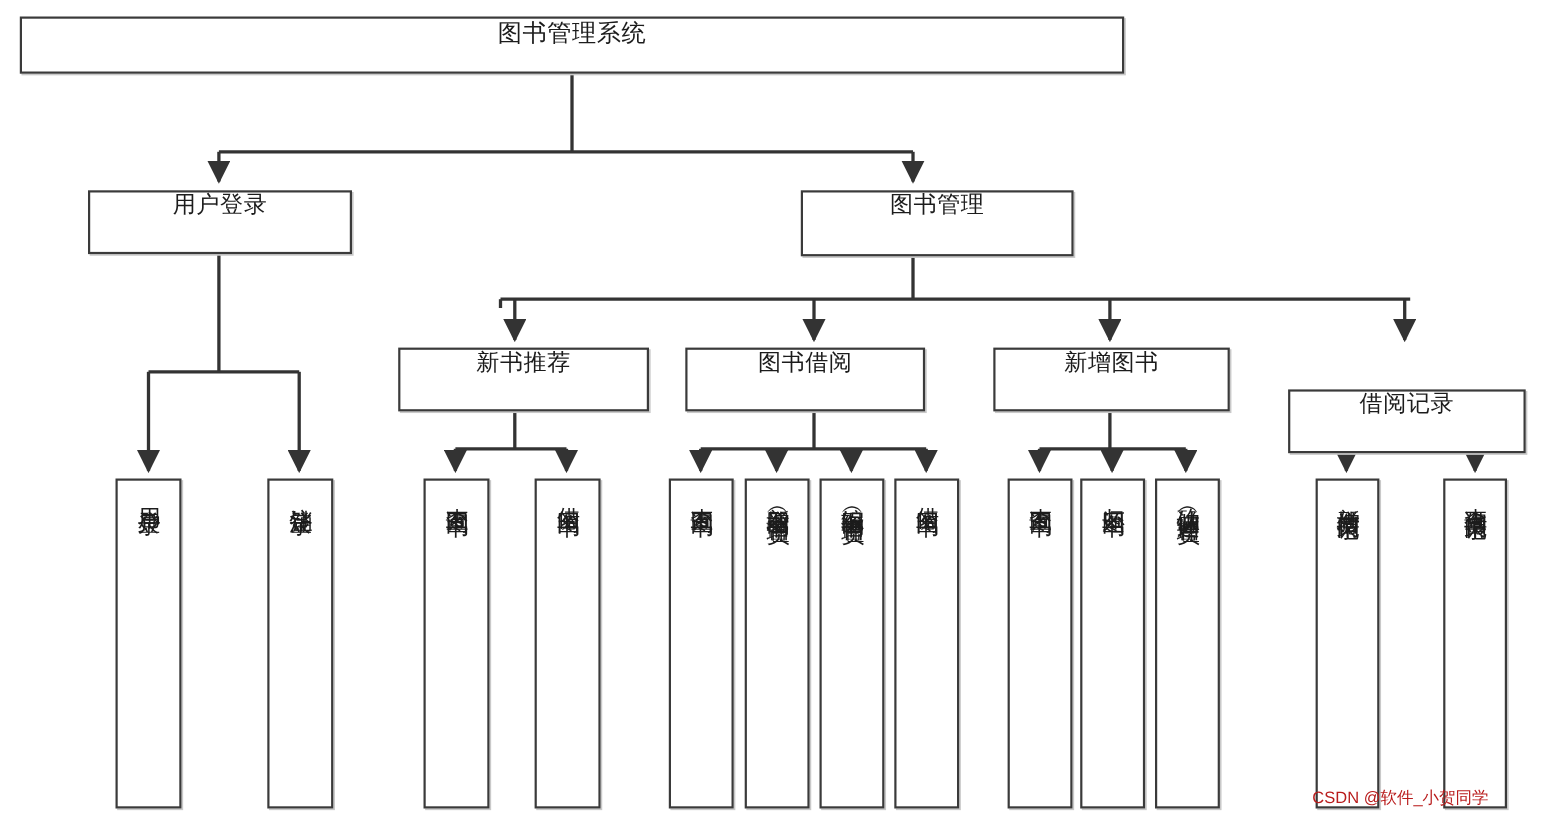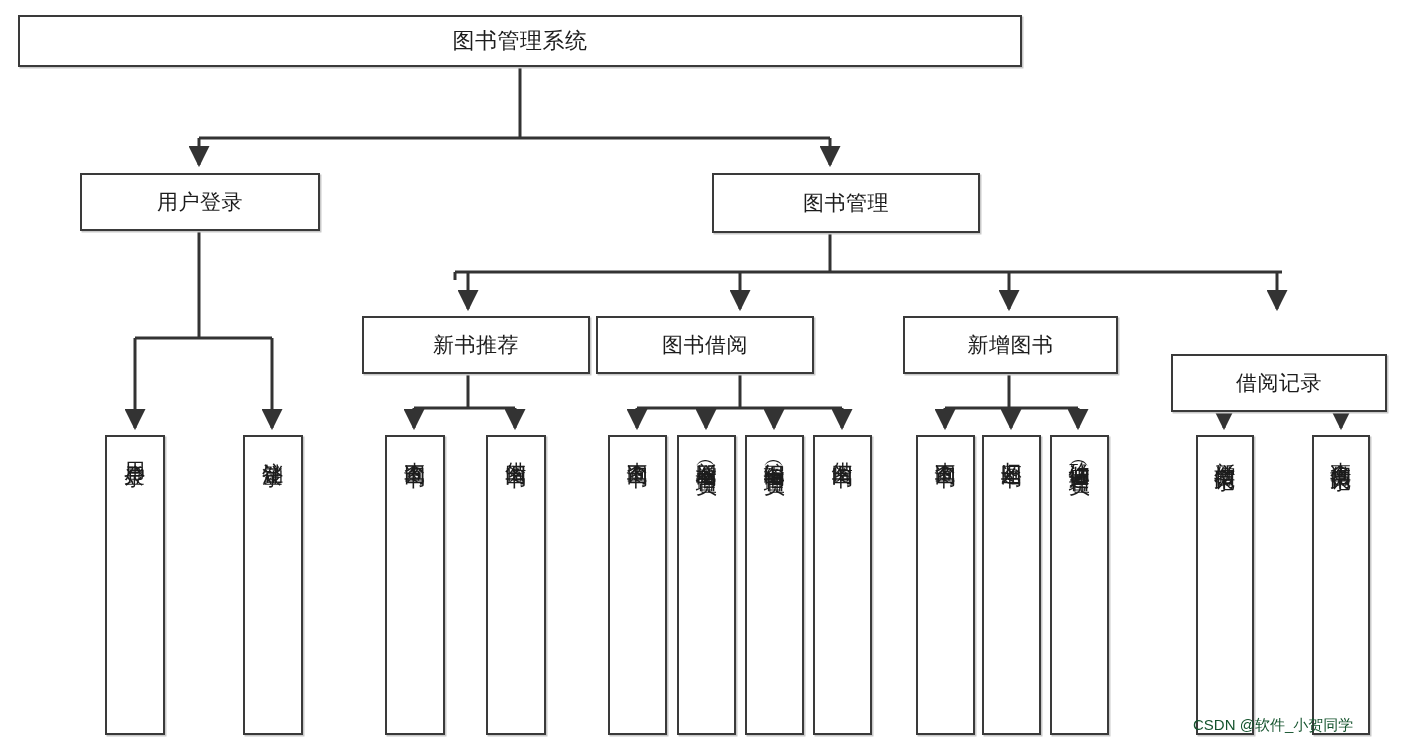--- a/index.html
+++ b/index.html
@@ -25,21 +25,21 @@
     width: 1405px;
     height: 747px;
   }
   .node {
     position: absolute;
     box-sizing: border-box;
     background: #ffffff;
     border: 2px solid #3a3a3a;
     box-shadow: 1.5px 1.5px 0 0 #c9c9c9;
     display: flex;
-    align-items: center;
+    align-items: flex-start;
     justify-content: center;
     color: #1c1c1c;
     z-index: 2;
   }
   .node-label {
     display: block;
     line-height: 1.18;
     letter-spacing: 0.5px;
     white-space: nowrap;
   }
@@ -59,21 +59,21 @@
     text-orientation: upright;
     font-size: 21px;
     letter-spacing: 2px;
     line-height: 1.12;
   }
   #watermark {
     position: absolute;
     left: 1193px;
     top: 716px;
     font-size: 15px;
-    color: #14532d;
+    color: #b91c1c;
     white-space: nowrap;
     z-index: 3;
     font-family: "Liberation Sans", "DejaVu Sans", sans-serif;
   }
 </style>
 </head>
 <body>
 
 <div id="diagram-root">
 
@@ -128,28 +128,28 @@
     </g>
   </svg>
 
   <div class="node root horizontal" style="left:18px; top:15px; width:1004px; height:52px;">
     <span class="node-label">图书管理系统</span>
   </div>
 
   <div class="node horizontal" style="left:80px; top:173px; width:240px; height:58px;">
     <span class="node-label">用户登录</span>
   </div>
-  <div class="node horizontal" style="left:712px; top:173px; width:268px; height:60px;">
+  <div class="node horizontal" style="left:728px; top:173px; width:248px; height:60px;">
     <span class="node-label">图书管理</span>
   </div>
 
   <div class="node horizontal" style="left:362px; top:316px; width:228px; height:58px;">
     <span class="node-label">新书推荐</span>
   </div>
-  <div class="node horizontal" style="left:596px; top:316px; width:218px; height:58px;">
+  <div class="node horizontal" style="left:623px; top:316px; width:218px; height:58px;">
     <span class="node-label">图书借阅</span>
   </div>
   <div class="node horizontal" style="left:903px; top:316px; width:215px; height:58px;">
     <span class="node-label">新增图书</span>
   </div>
   <div class="node horizontal" style="left:1171px; top:316px; width:216px; height:58px;margin-top:38px;">
     <span class="node-label">借阅记录</span>
   </div>
 
   <div class="node vertical" style="left:105px; top:435px; width:60px; height:300px;">

